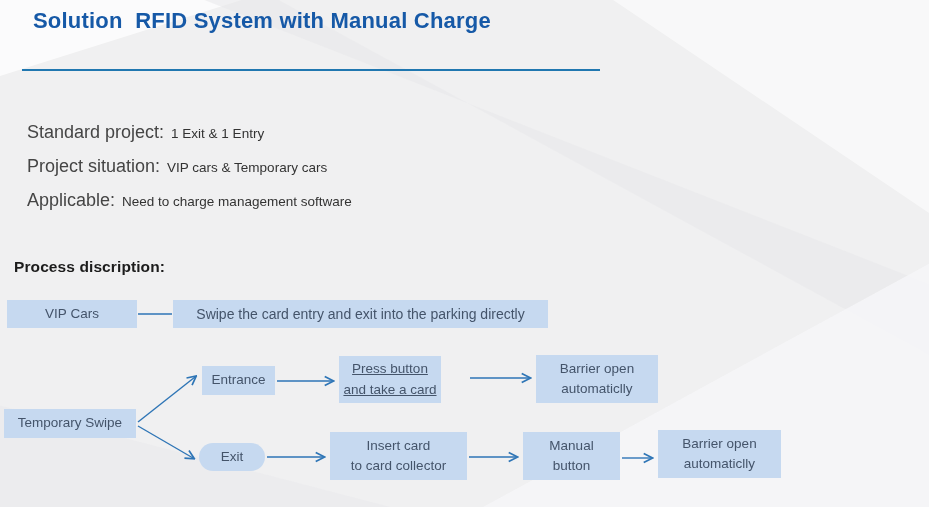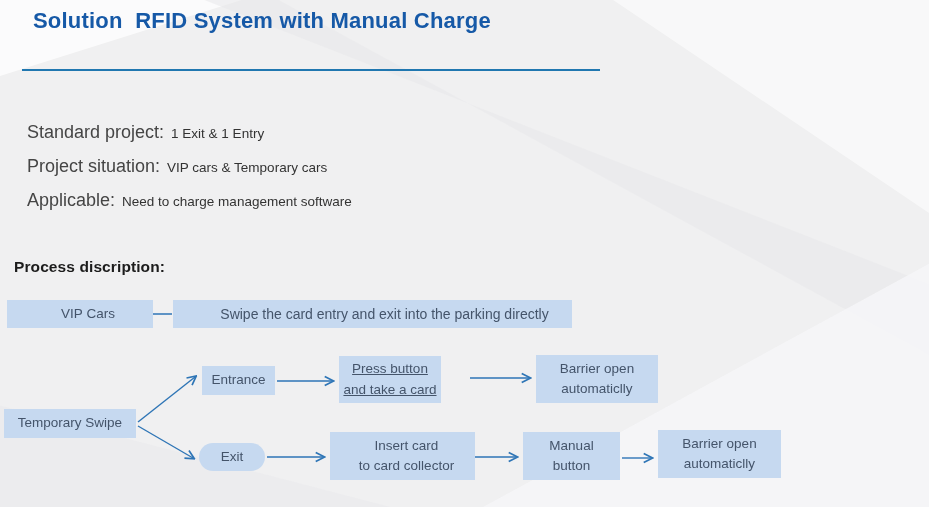--- a/index.html
+++ b/index.html
@@ -80,29 +80,29 @@
     <line x1="138" y1="314" x2="172" y2="314" stroke="#2e75b6" stroke-width="1.4"></line>
     <line x1="138" y1="422" x2="195" y2="377" stroke="#2e75b6" stroke-width="1.4" marker-end="url(#arrow)"></line>
     <line x1="138" y1="426" x2="193" y2="458" stroke="#2e75b6" stroke-width="1.4" marker-end="url(#arrow)"></line>
     <line x1="277" y1="381" x2="332" y2="381" stroke="#2e75b6" stroke-width="1.4" marker-end="url(#arrow)"></line>
     <line x1="470" y1="378" x2="529" y2="378" stroke="#2e75b6" stroke-width="1.4" marker-end="url(#arrow)"></line>
     <line x1="267" y1="457" x2="323" y2="457" stroke="#2e75b6" stroke-width="1.4" marker-end="url(#arrow)"></line>
     <line x1="469" y1="457" x2="516" y2="457" stroke="#2e75b6" stroke-width="1.4" marker-end="url(#arrow)"></line>
     <line x1="622" y1="458" x2="651" y2="458" stroke="#2e75b6" stroke-width="1.4" marker-end="url(#arrow)"></line>
   </svg>
 
-  <div class="node" style="left:7px;top:300px;width:130px;height:28px;padding-left:16px;">VIP Cars</div>
-  <div class="node wide" style="left:173px;top:300px;width:375px;height:28px;padding-left:24px;">Swipe the card  entry and exit into the parking directly</div>
+  <div class="node" style="left:7px;top:300px;width:130px;height:28px;">VIP Cars</div>
+  <div class="node wide" style="left:173px;top:300px;width:375px;height:28px;">Swipe the card  entry and exit into the parking directly</div>
   <div class="node" style="left:202px;top:366px;width:73px;height:29px;">Entrance</div>
   <div class="node" style="left:339px;top:356px;width:102px;height:47px;text-decoration:underline;">Press button
 and take a card</div>
   <div class="node" style="left:536px;top:355px;width:122px;height:48px;">Barrier open
 automaticlly</div>
   <div class="node" style="left:4px;top:409px;width:132px;height:29px;">Temporary Swipe</div>
   <div class="node" style="left:199px;top:443px;width:66px;height:28px;border-radius:14px;">Exit</div>
-  <div class="node" style="left:330px;top:432px;width:137px;height:48px;padding-left:8px;">Insert card
+  <div class="node" style="left:330px;top:432px;width:137px;height:48px;">Insert card
 to card collector</div>
   <div class="node" style="left:523px;top:432px;width:97px;height:48px;">Manual
 button</div>
   <div class="node" style="left:658px;top:430px;width:123px;height:48px;">Barrier open
 automaticlly</div>
 
 </div>
 
 </body></html>

